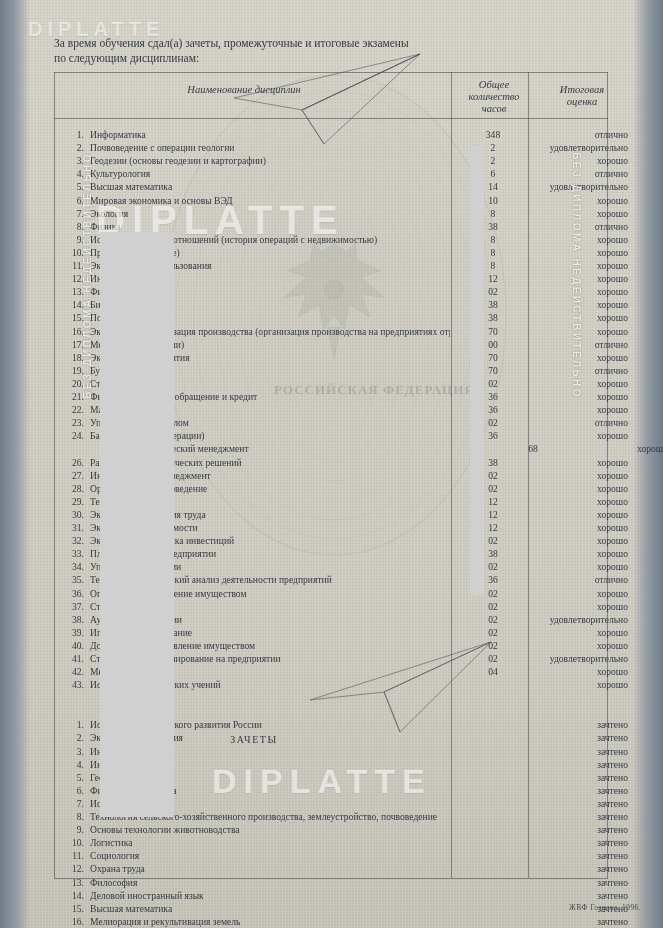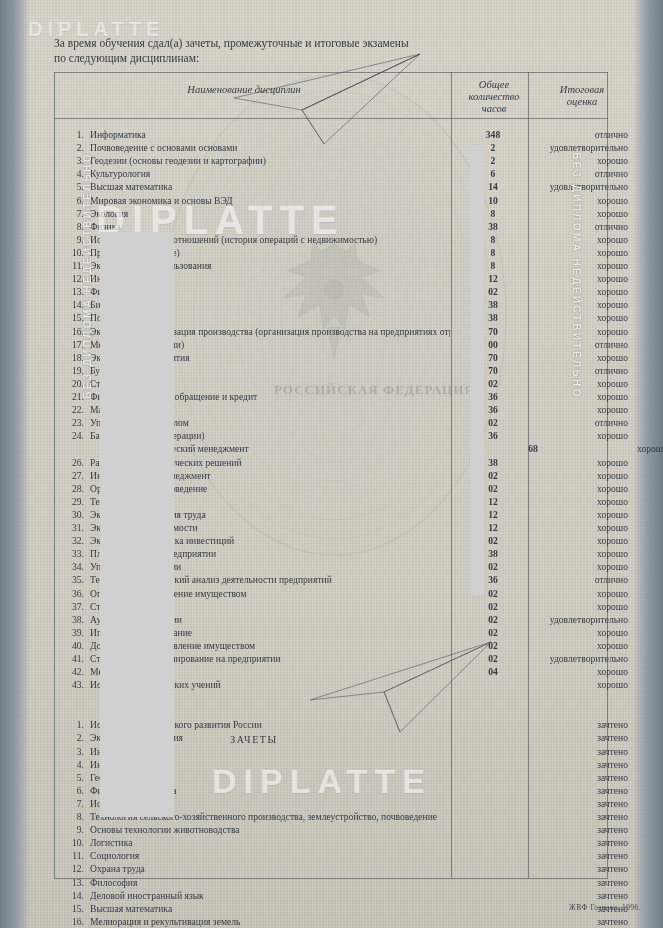--- a/index.html
+++ b/index.html
@@ -203,21 +203,20 @@
     color: #333b45;
     overflow: hidden;
     text-overflow: clip;
   }
   .row .hrs {
     position: absolute;
     left: 408px;
     width: 62px;
     text-align: center;
     color: #333b45;
-    font-weight: bold;
   }
   .row .mark {
     position: absolute;
     left: 482px;
     width: 92px;
     text-align: right;
     color: #333b45;
   }
   .section-title {
     position: absolute;
@@ -306,21 +305,21 @@
 
       <div class="rows" id="rows-host">
           <div class="row" style="top: 56px;">
             <span class="num">1.</span>
             <span class="subj">Информатика</span>
             <span class="hrs">348</span>
             <span class="mark">отлично</span>
           </div>
           <div class="row" style="top: 69.1px;">
             <span class="num">2.</span>
-            <span class="subj">Почвоведение с основами основами</span>
+            <span class="subj">Почвоведение с операции геологии</span>
             <span class="hrs">2</span>
             <span class="mark">удовлетворительно</span>
           </div>
           <div class="row" style="top: 82.2px;">
             <span class="num">3.</span>
             <span class="subj">Геодезии (основы геодезии и картографии)</span>
             <span class="hrs">2</span>
             <span class="mark">хорошо</span>
           </div>
           <div class="row" style="top: 95.3px;">

